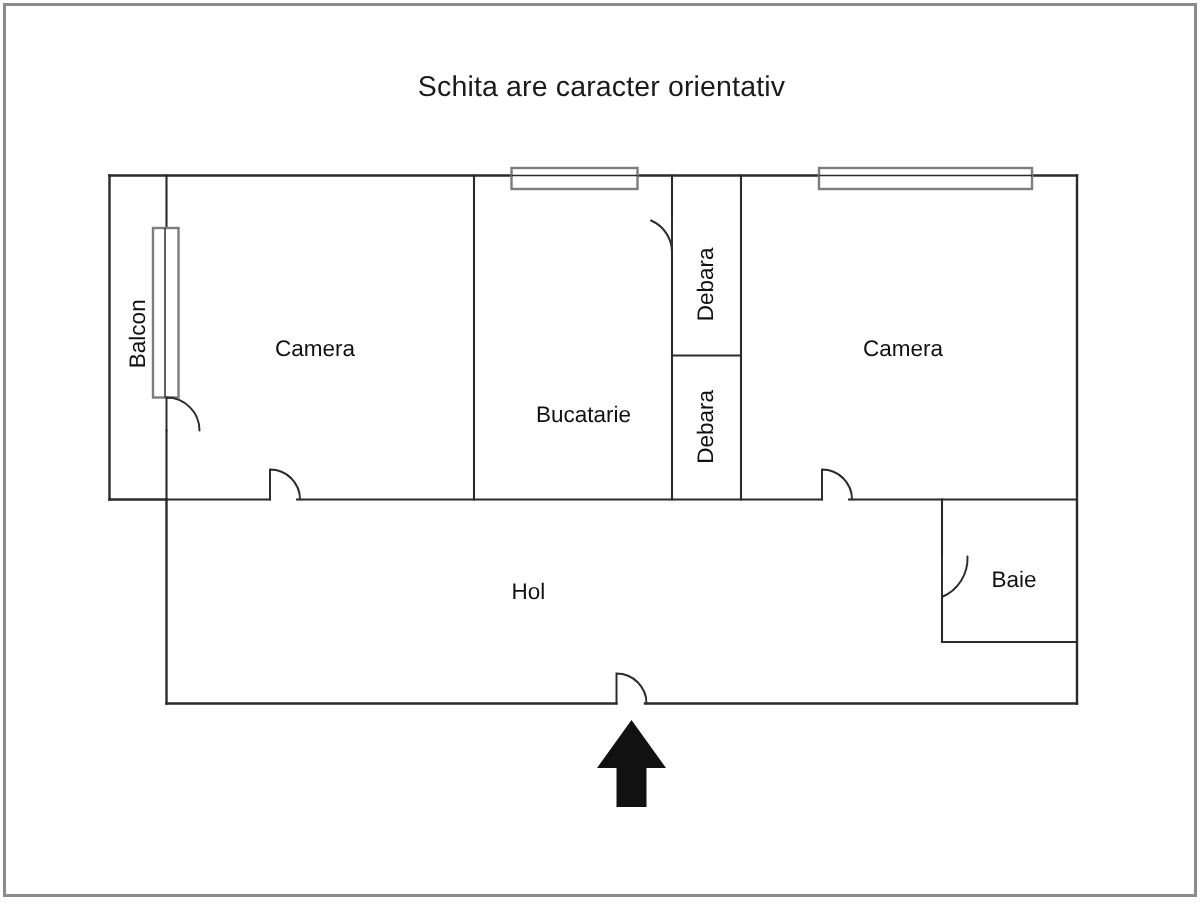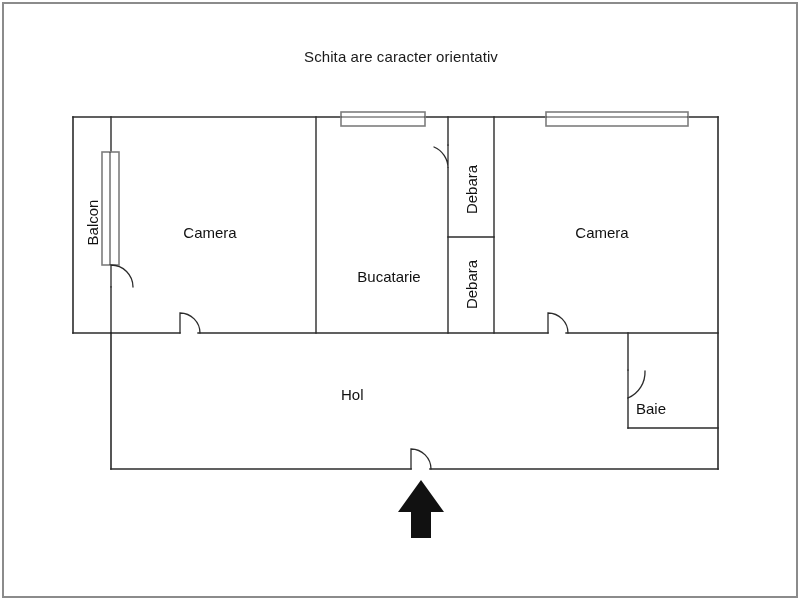--- a/index.html
+++ b/index.html
@@ -27,21 +27,21 @@
     height: 596px;
     border: 2px solid #8b8b8b;
     box-sizing: border-box;
   }
   #plan-title {
     position: absolute;
     left: 0;
     top: 48px;
     width: 802px;
     text-align: center;
-    font-size: 15px;
+    font-size: 19px;
     color: #1a1a1a;
     letter-spacing: 0.1px;
     white-space: nowrap;
   }
   #plan-svg {
     position: absolute;
     left: 0;
     top: 0;
   }
   .room-label {
@@ -145,15 +145,15 @@
   <div class="room-label" style="left:334px; top:224px; width:110px; text-align:center;margin-top:44px;">Bucatarie</div>
 
   <div class="room-label vertical" style="left:421px; top:181px; width:100px; text-align:center;">Debara</div>
 
   <div class="room-label vertical" style="left:421px; top:276px; width:100px; text-align:center;">Debara</div>
 
   <div class="room-label" style="left:552px; top:224px; width:100px; text-align:center;">Camera</div>
 
   <div class="room-label" style="left:341px; top:386px; width:100px; text-align:left;">Hol</div>
 
-  <div class="room-label" style="left:636px; top:400px; width:80px; text-align:left;">Baie</div>
+  <div class="room-label" style="left:636px; top:378px; width:80px; text-align:center;">Baie</div>
 
 </div>
 
 </body></html>

